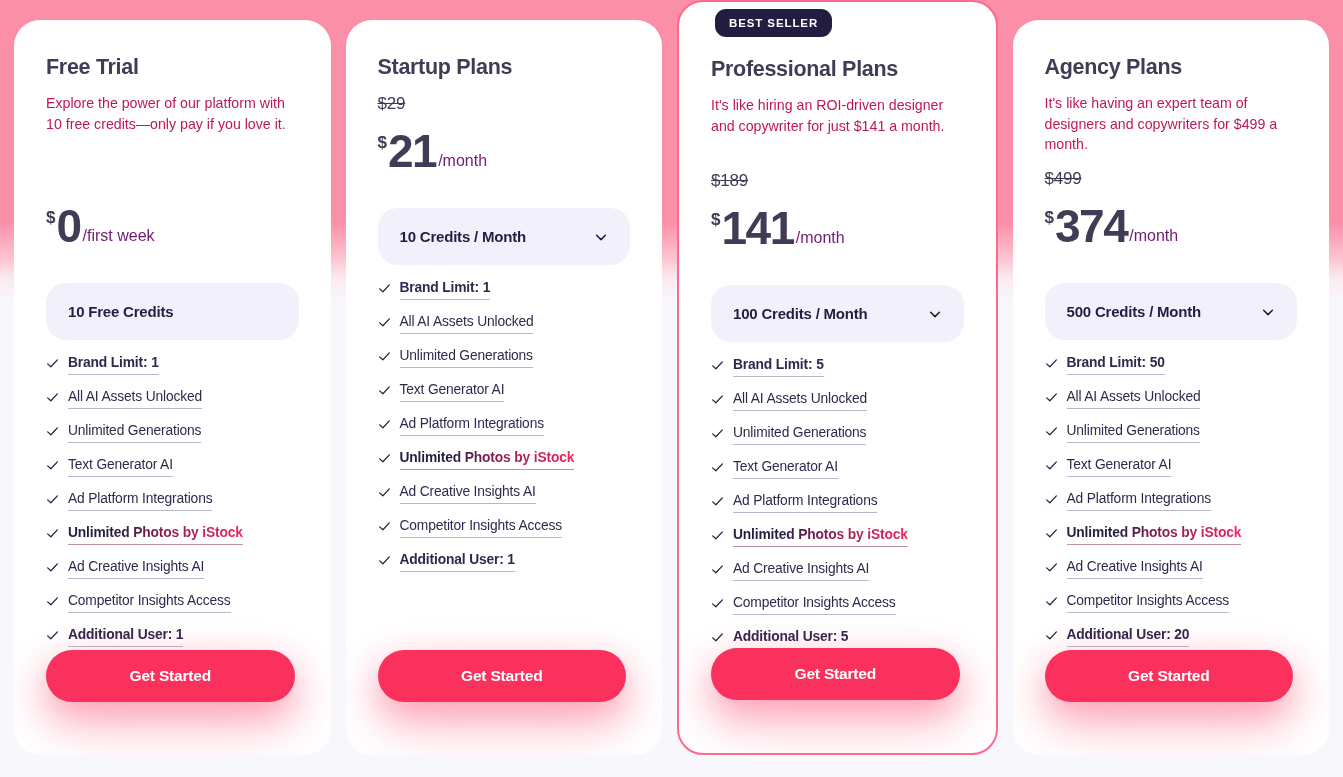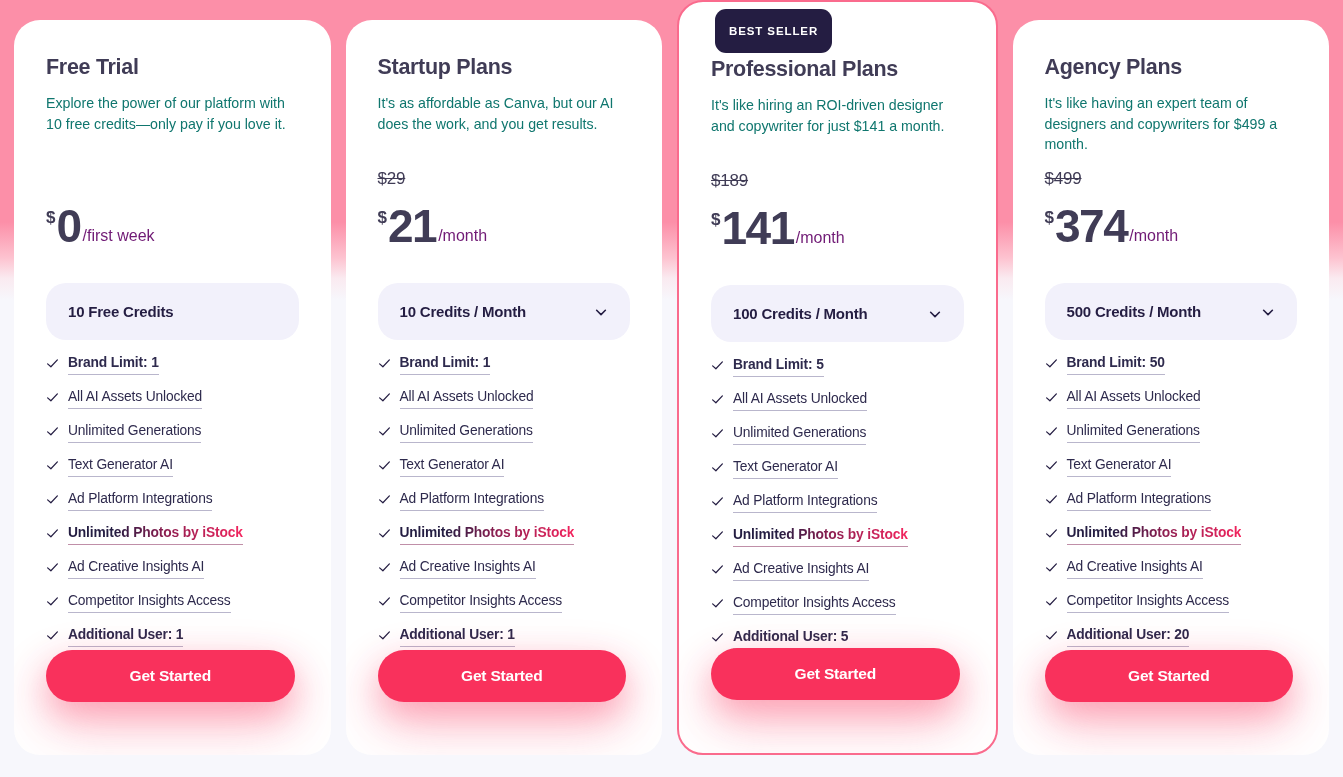--- a/index.html
+++ b/index.html
@@ -62,38 +62,38 @@
 
   .badge-wrap {
     position: absolute;
     top: 7px;
     left: 36px;
     background: #241d42;
     color: #ffffff;
     font-size: 11.5px;
     font-weight: bold;
     letter-spacing: 0.9px;
-    padding: 16px 14px;
+    padding: 8px 14px;
     border-radius: 11px;
     z-index: 6;
     white-space: nowrap;
   }
 
   .plan-title {
     font-size: 21.5px;
     font-weight: bold;
     color: #403c56;
     letter-spacing: -0.3px;
     margin-bottom: 13px;
   }
 
   .plan-desc {
     font-size: 14.2px;
     line-height: 20.5px;
-    color: #0f766e;
+    color: #be185d;
     min-height: 62px;
   }
 
   .price-block {
     margin-top: 14px;
     min-height: 92px;
   }
 
   .old-price {
     font-size: 17px;
@@ -307,21 +307,20 @@
           </svg>
           <span class="feature-text bold">Additional User: 1</span>
         </li>
       </ul>
       <div class="cta-wrap">
         <button class="cta-button">Get Started</button>
       </div>
     </div>
     <div class="plan-card">
       <div class="plan-title">Startup Plans</div>
-      <div class="plan-desc">It's as affordable as Canva, but our AI does the work, and you get results.</div>
       <div class="price-block">
         <span class="old-price">$29</span>
         <div class="price-row">
           <span class="currency">$</span>
           <span class="amount">21</span>
           <span class="period">/month</span>
         </div>
       </div>
       <div class="credits-select">
         <span class="credits-label">10 Credits / Month</span>

